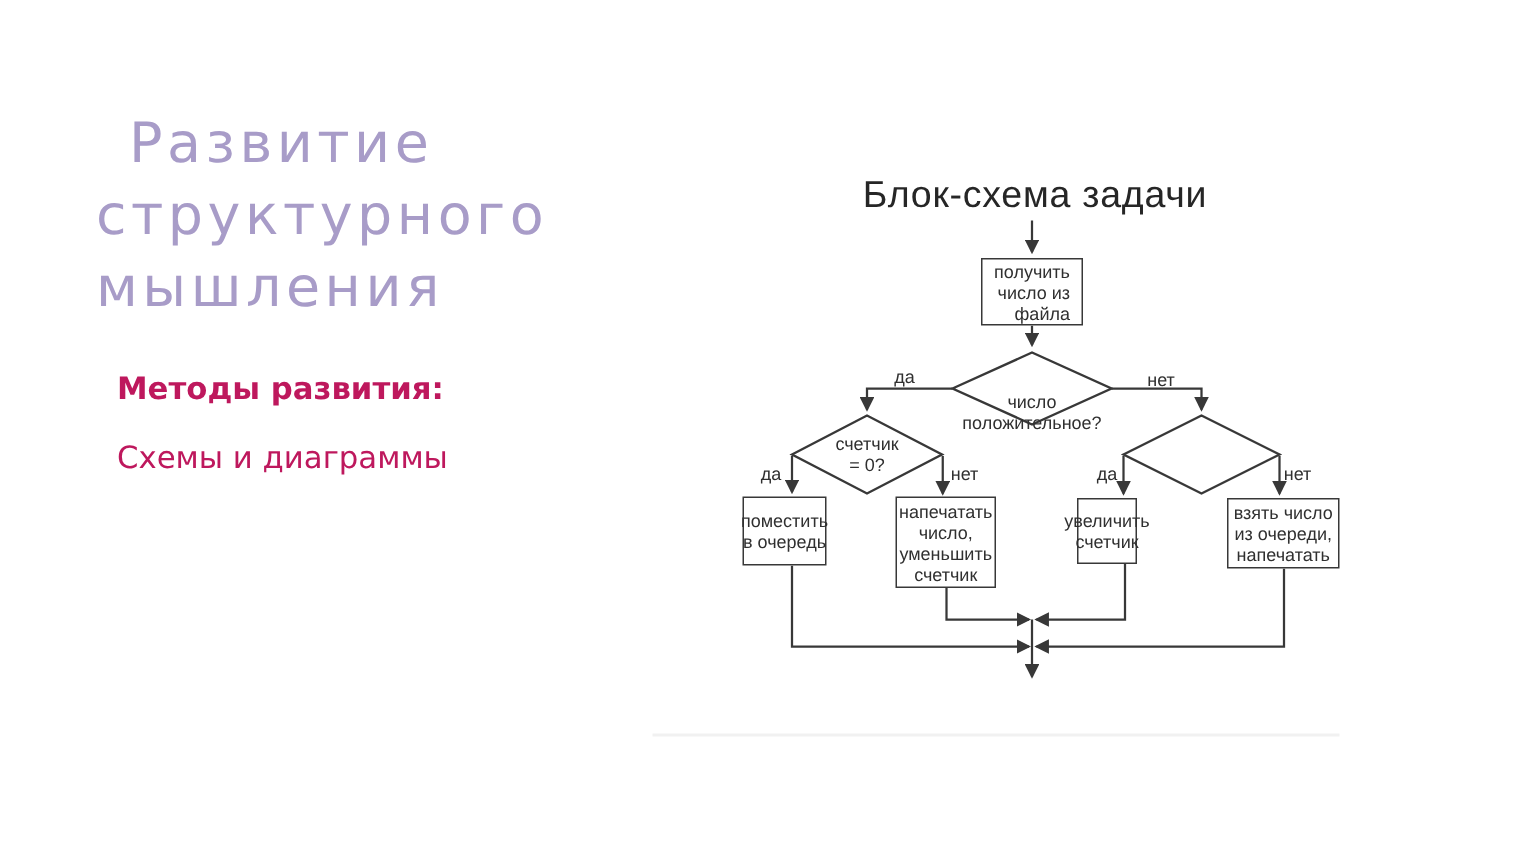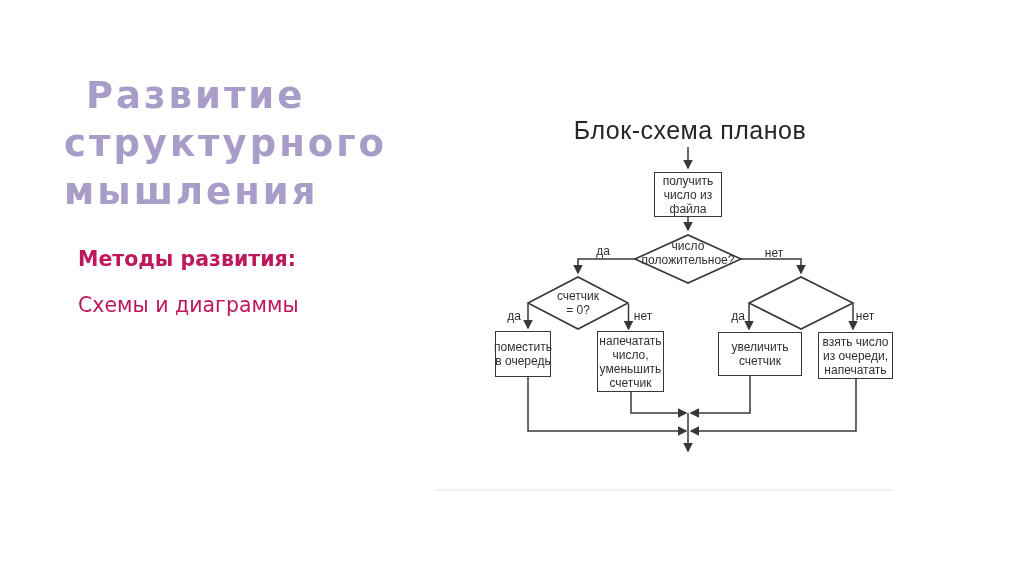--- a/index.html
+++ b/index.html
@@ -8,21 +8,21 @@
     width:1024px;height:574px;
     background:#ffffff;
     overflow:hidden;
     font-family:"Liberation Sans",sans-serif;
   }
   
   .title{
     position:absolute;left:64px;top:72px;width:370px;
     margin:0;
     font-family:"DejaVu Sans",sans-serif;
-    font-size:37px;line-height:48px;font-weight:700;
+    font-size:37px;line-height:48px;font-weight:400;
     letter-spacing:3px;
     color:#a89cc8;
     white-space:pre-line;
     text-indent:22px;
   }
   .methods{
     position:absolute;left:78px;top:240px;width:360px;
     font-family:"DejaVu Sans",sans-serif;
     font-size:20.5px;line-height:38px;
     color:#be185d;
@@ -74,21 +74,21 @@
 
   <h1 class="title">Развитие
 структурного
 мышления</h1>
 
   <div class="methods">
     <div class="mh">Методы развития:</div>
     <div class="mi">Схемы и диаграммы</div>
   </div>
 
-  <div class="fc-title">Блок-схема планов</div>
+  <div class="fc-title">Блок-схема задачи</div>
 
   <svg class="fc-svg" viewBox="0 0 1024 574">
     <defs>
       <marker id="ah" viewBox="0 0 10 10" refX="8.5" refY="5" markerWidth="6.5" markerHeight="6.5" orient="auto-start-reverse">
         <path d="M0,0 L10,5 L0,10 Z" fill="#383838"></path>
       </marker>
     </defs>
     <g stroke="#383838" stroke-width="1.5" fill="none">
       <path d="M688,147 V168" marker-end="url(#ah)"></path>
       <path d="M688,217 V230" marker-end="url(#ah)"></path>
@@ -104,36 +104,36 @@
       <path d="M856,379 V431 H691" marker-end="url(#ah)"></path>
       <path d="M688,413 V451" marker-end="url(#ah)"></path>
     </g>
     <g stroke="#383838" stroke-width="1.6" fill="#ffffff">
       <polygon points="635,259 688,235 741,259 688,283"></polygon>
       <polygon points="528,303 578,277 628,303 578,329"></polygon>
       <polygon points="749,303 801,277 853,303 801,329"></polygon>
     </g>
   </svg>
 
-  <div class="node" style="left:654px;top:172px;width:68px;height:45px;">получить
+  <div class="node" style="left:654px;top:172px;width:68px;height:45px;text-align:right;">получить
 число из
 файла</div>
   <div class="node" style="left:495px;top:331px;width:56px;height:46px;">поместить
 в очередь</div>
   <div class="node" style="left:597px;top:331px;width:67px;height:61px;">напечатать
 число,
 уменьшить
 счетчик</div>
-  <div class="node" style="left:718px;top:332px;width:84px;height:44px;">увеличить
+  <div class="node" style="left:718px;top:332px;width:40px;height:44px;">увеличить
 счетчик</div>
   <div class="node" style="left:818px;top:332px;width:75px;height:47px;">взять число
 из очереди,
 напечатать</div>
 
-  <div class="dtext" style="left:633px;top:231px;width:110px;height:44px;">число
+  <div class="dtext" style="left:633px;top:253px;width:110px;height:44px;">число
 положительное?</div>
   <div class="dtext" style="left:528px;top:281px;width:100px;height:44px;">счетчик
 = 0?</div>
 
   <div class="blabel" style="left:589px;top:243px;">да</div>
   <div class="blabel" style="left:760px;top:245px;">нет</div>
   <div class="blabel" style="left:500px;top:308px;">да</div>
   <div class="blabel" style="left:629px;top:308px;">нет</div>
   <div class="blabel" style="left:724px;top:308px;">да</div>
   <div class="blabel" style="left:851px;top:308px;">нет</div>

